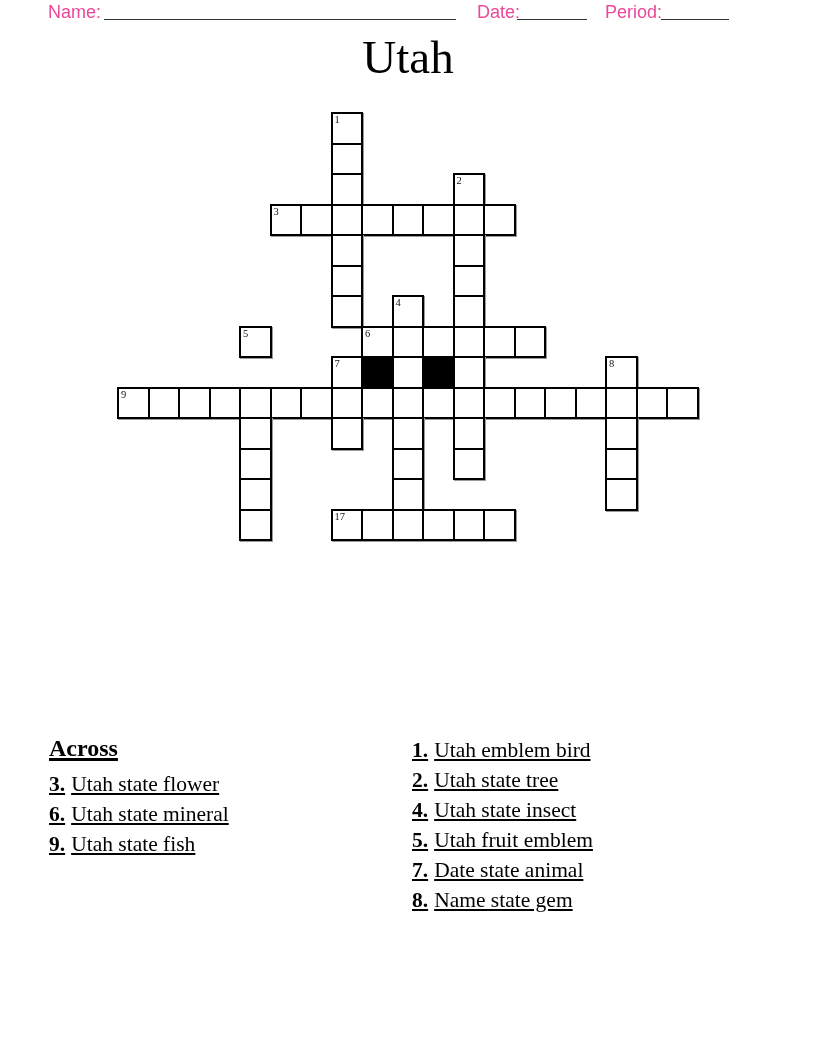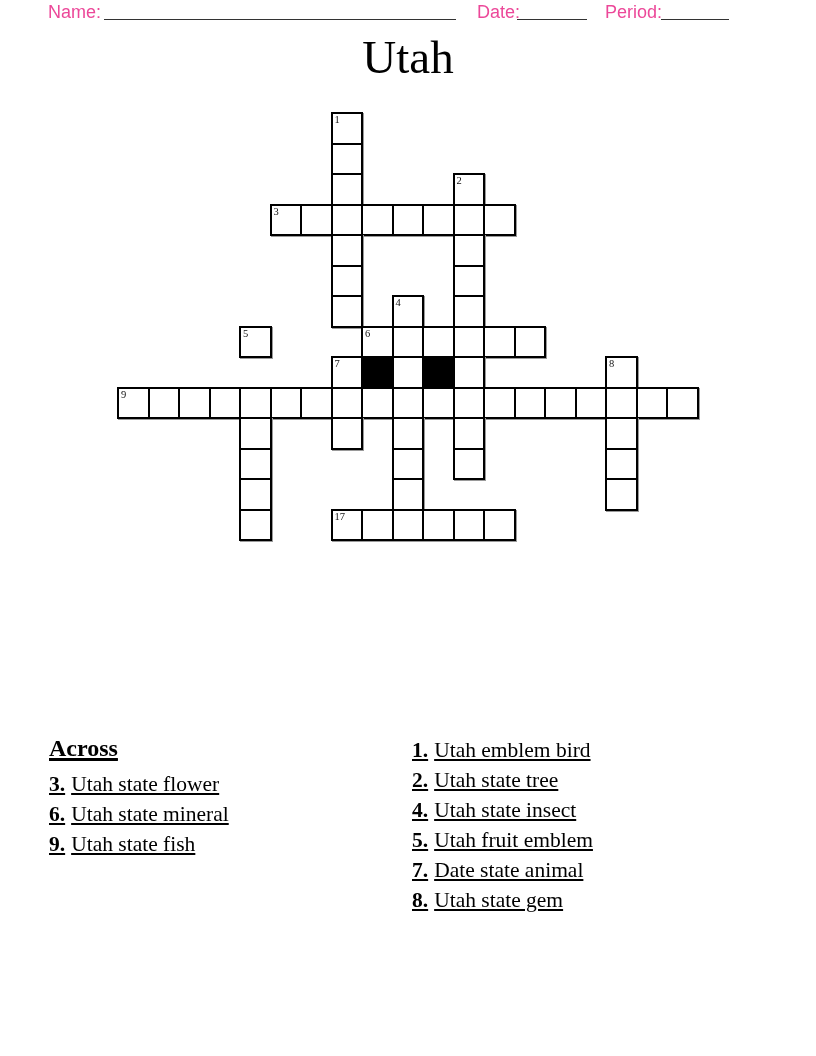--- a/index.html
+++ b/index.html
@@ -181,17 +181,17 @@
       </div>
   </div>
 
   <div class="clues down">
     <div id="down-list">
         <div class="clue"><b>1.</b><span>Utah emblem bird</span></div>
         <div class="clue"><b>2.</b><span>Utah state tree</span></div>
         <div class="clue"><b>4.</b><span>Utah state insect</span></div>
         <div class="clue"><b>5.</b><span>Utah fruit emblem</span></div>
         <div class="clue"><b>7.</b><span>Date state animal</span></div>
-        <div class="clue"><b>8.</b><span>Utah state gem</span></div>
+        <div class="clue"><b>8.</b><span>Name state gem</span></div>
       </div>
   </div>
 
 </div>
 
 </body></html>

